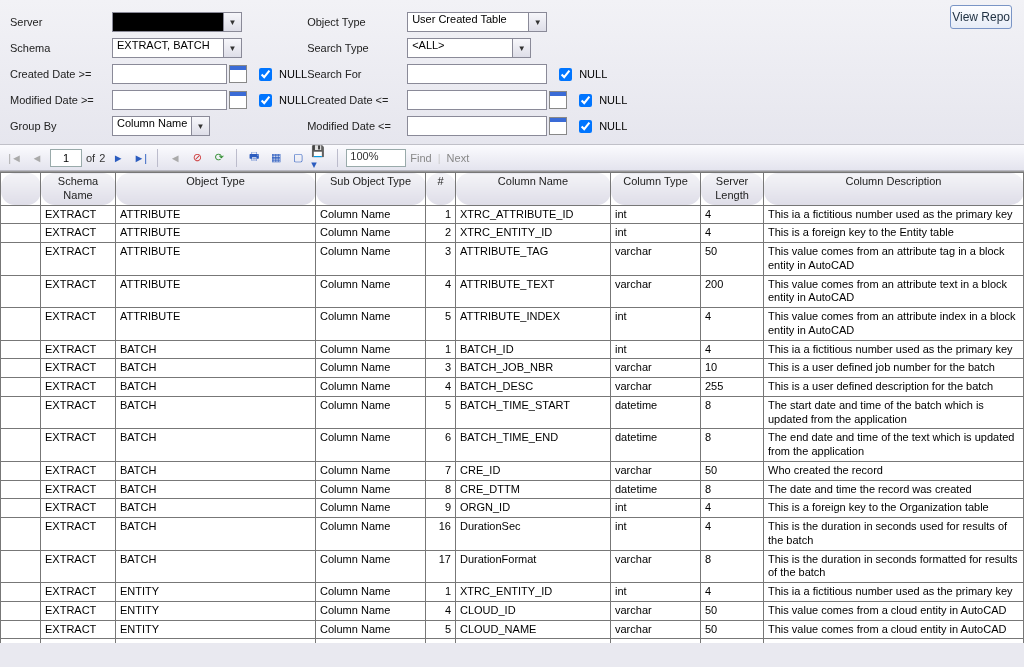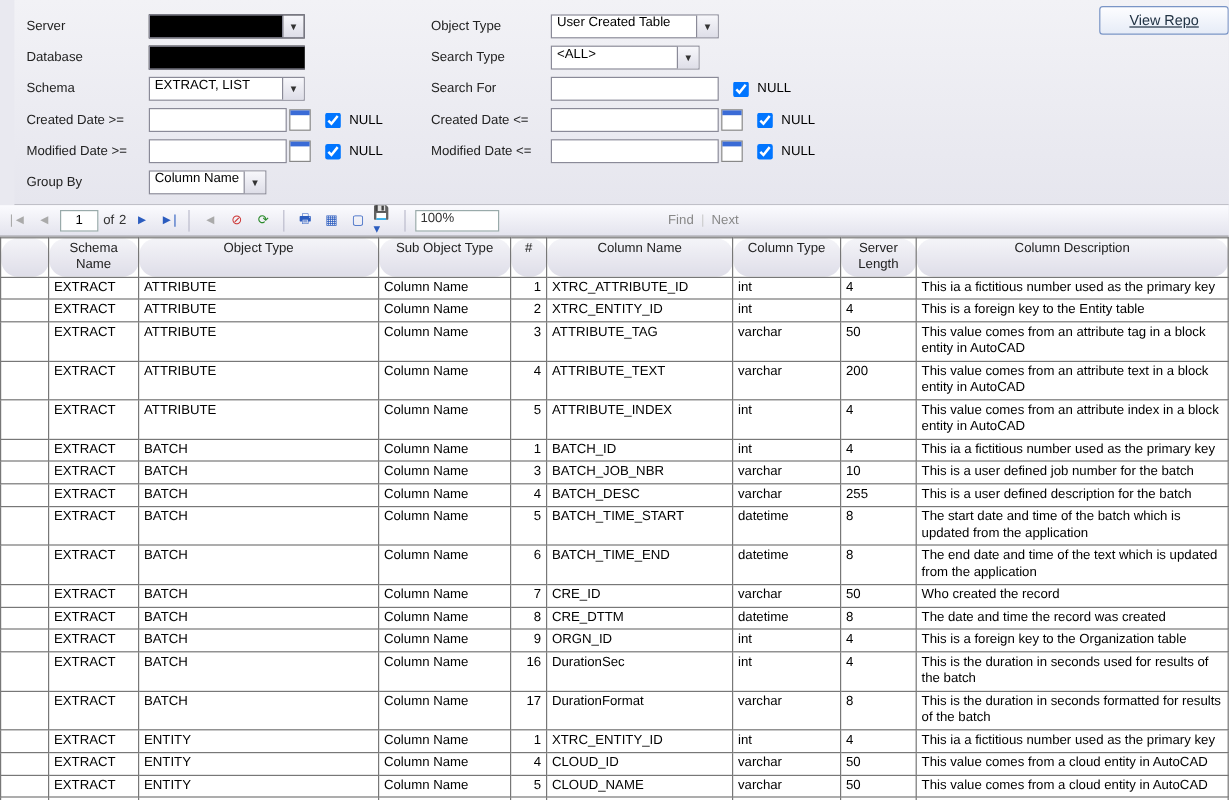--- a/index.html
+++ b/index.html
@@ -11,22 +11,20 @@
     width: 1024px;
     height: 667px;
     overflow: hidden;
     position: relative;
   }
   .panel {
     background: linear-gradient(#f2f2f6, #e6e6ee);
     border-bottom: 1px solid #c0c0c8;
     padding: 12px 10px 8px 10px;
     display: flex;
-    gap: 40px;
-    margin-left: 12px;
   }
   .col { display: flex; flex-direction: column; gap: 6px; }
   .row { display: flex; align-items: center; height: 20px; }
   .lbl { width: 102px; color: #222; }
   .lbl2 { width: 100px; color: #222; }
   .combo, .txt {
     height: 20px;
     border: 1px solid #8a8a98;
     background: #fff;
     font-size: 11px;
@@ -44,40 +42,40 @@
   .txt { width: 115px; }
   .cal {
     width:18px;height:18px;display:inline-flex;align-items:center;justify-content:center;
     border:1px solid #888;background:#fff;margin-left:2px;font-size:10px;color:#b00;
     position:relative;
   }
   .cal::before{content:"";position:absolute;top:0;left:0;right:0;height:4px;background:#3a6bd6;}
   .chk {display:flex;align-items:center;gap:4px;margin-left:8px;}
   .chk input{width:13px;height:13px;}
   .view-btn{
-    position:absolute;top:5px;right:0;
+    position:absolute;top:5px;right:12px;
     background:linear-gradient(#fdfdff,#e6ecf7);
     border:1px solid #7a95c6;border-radius:3px;
-    padding:4px 24px;color:#234;font-size:12px;cursor:pointer;text-decoration:underline;
+    padding:4px 1px;color:#234;font-size:12px;cursor:pointer;
   }
   .toolbar{
     display:flex;align-items:center;height:26px;
     background:linear-gradient(#fbfbfe,#e4e4ee);
     border-bottom:1px solid #b7b7c0;
     padding:0 6px;gap:4px;font-size:11px;color:#333;
   }
   .tbtn{
     width:18px;height:18px;display:flex;align-items:center;justify-content:center;
     cursor:pointer;color:#2b5cbf;font-size:11px;
   }
   .tbtn.disabled{color:#aaa;cursor:default;}
   .pagebox{width:32px;height:18px;border:1px solid #9aa;background:#fff;text-align:center;font-size:11px;padding:0;}
   .sep{width:1px;height:18px;background:#bcbccc;margin:0 4px;}
-  .zoom{width:70px;height:18px;border:1px solid #9aa;background:#fff;font-size:11px;padding:0 3px;position:relative;}
-  .findbox{flex:1;display:flex;align-items:center;gap:6px;justify-content:center;color:#888;}
+  .zoom{width:60px;height:18px;border:1px solid #9aa;background:#fff;font-size:11px;padding:0 3px;position:relative;}
+  .findbox{flex:1;display:flex;align-items:center;gap:6px;justify-content:flex-start;color:#888;}
   .findbox .fi{font-size:11px;}
   .findbox .divv{color:#ccc;}
   .table-wrap{overflow:auto; height:472px; background:#fff;border-top:1px solid #999;}
   table{border-collapse:collapse;width:100%;font-size:11px;table-layout:fixed;}
   th,td{border:1px solid #777;padding:2px 4px;text-align:left;vertical-align:top;line-height:1.25;}
   th{
     background:linear-gradient(#f4f4f8,#dedde8);color:#222;font-weight:normal;
     text-align:center;height:22px;border-radius:14px;
   }
   col.c-gutter{width:40px;}
@@ -98,26 +96,22 @@
 
 <div class="panel">
   <div class="col">
     <div class="row">
       <span class="lbl">Server</span>
       <div class="combo black">
           <span class="arrow">▼</span>
         </div>
     </div>
     <div class="row">
-      <span class="lbl">Database</span>
-      <div class="combo black" style="border-right:0"></div>
-    </div>
-    <div class="row">
       <span class="lbl">Schema</span>
-      <div class="combo"><span>EXTRACT, LIST</span><span class="arrow">▼</span></div>
+      <div class="combo"><span>EXTRACT, BATCH</span><span class="arrow">▼</span></div>
     </div>
     <div class="row">
       <span class="lbl">Created Date &gt;=</span>
       <input class="txt" style="">
       <span class="cal"></span>
       <label class="chk">
           <input type="checkbox" checked="" style="">
           <span>NULL</span>
         </label>
     </div>

